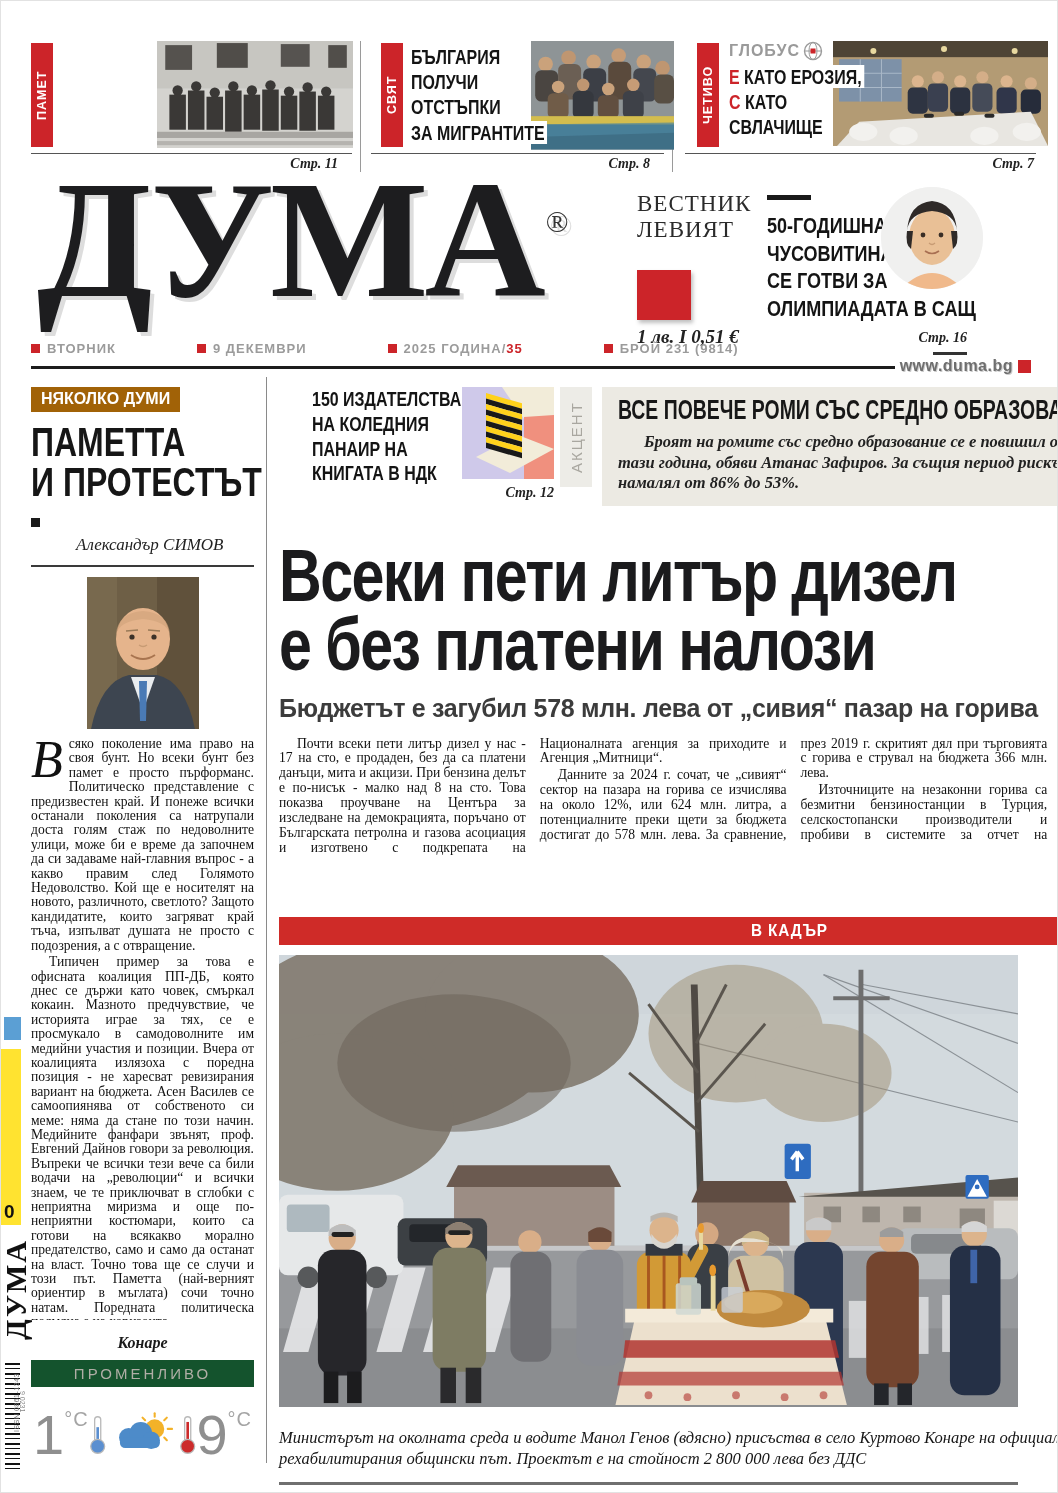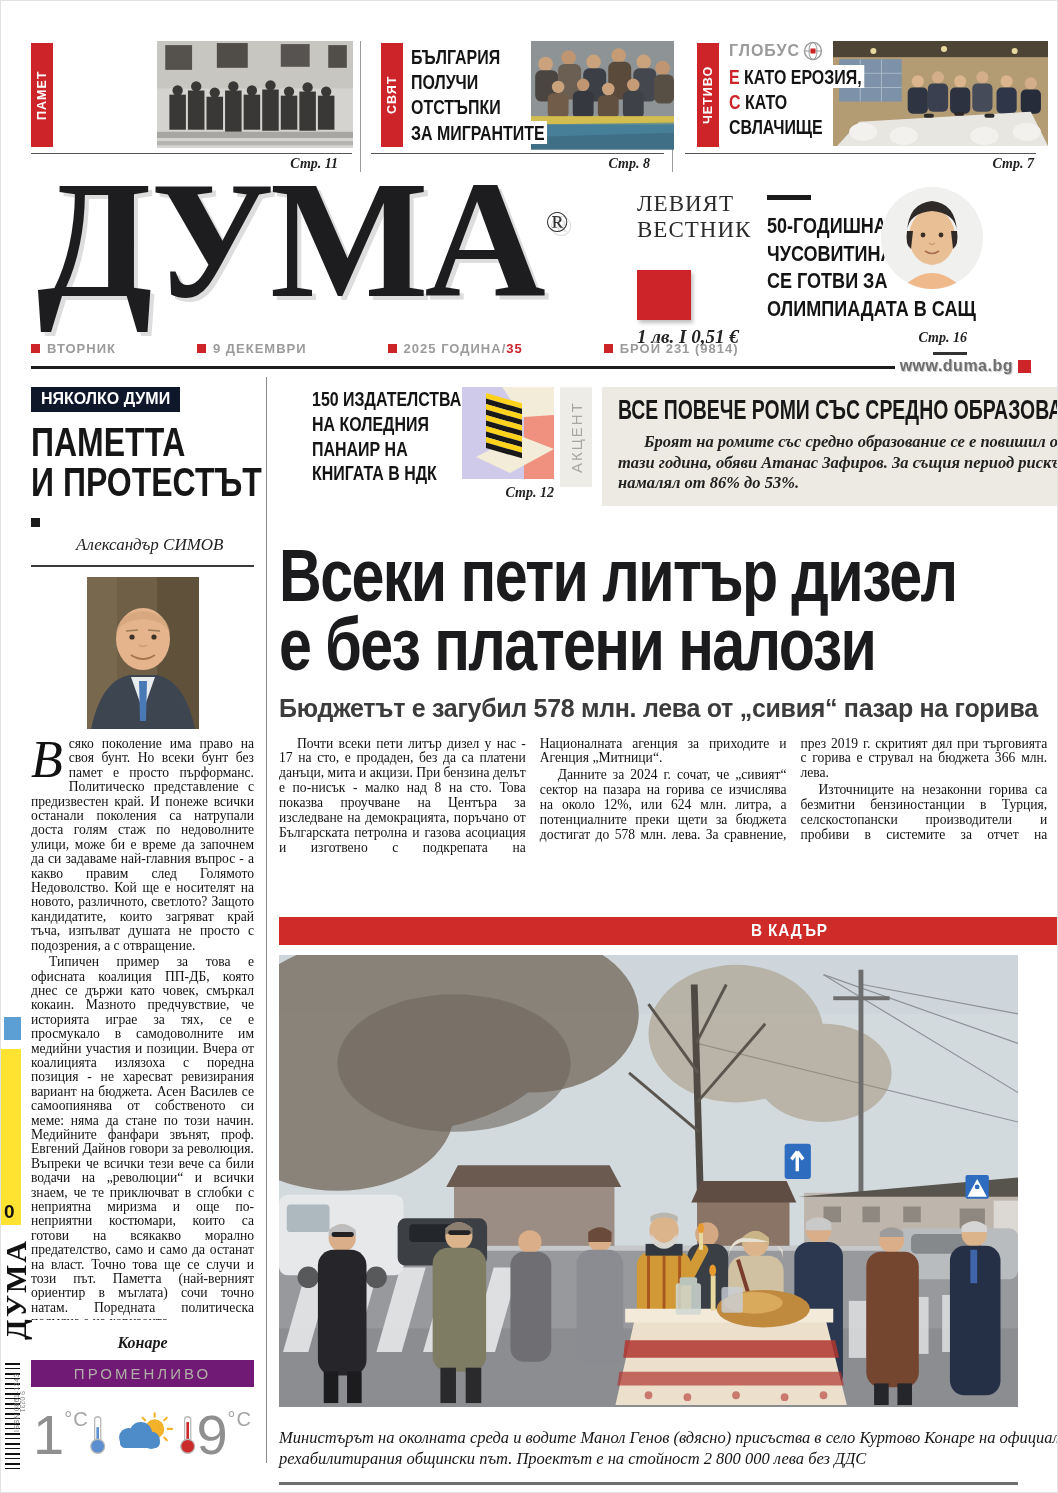--- a/index.html
+++ b/index.html
@@ -58,32 +58,32 @@
   .dl-item .acc { color:#cc2429; }
   .website { position:absolute; right:0; bottom:-9px; background:#fff; padding:0 5px; font-weight:bold; font-size:16px; color:#6e6e6e; letter-spacing:.5px; display:flex; align-items:center; gap:5px; text-shadow:1px 1px 0 #ccc; }
   .website .sq { width:13px; height:13px; background:#cc2429; }
 
   
   .content { position:absolute; left:30px; top:376px; width:1005px; display:flex; }
   .leftcol { width:236px; padding-right:12px; border-right:1px solid #8a8a8a; height:1086px; display:flex; flex-direction:column; }
   .maincol { flex:1; padding-left:12px; }
 
   
-  .kicker { display:inline-block; background:#0f172a; color:#fff; font-weight:bold; font-size:16px; padding:3px 10px 4px; margin:10px 0 10px; align-self:flex-start; }
+  .kicker { display:inline-block; background:#a16207; color:#fff; font-weight:bold; font-size:16px; padding:3px 10px 4px; margin:10px 0 10px; align-self:flex-start; }
   .op-title { font-weight:800; font-size:40px; line-height:1.0; color:#161616; }
   .op-bullet { width:9px; height:9px; background:#1a1a1a; margin:16px 0 8px; }
   .op-author { font-family:"Liberation Serif", serif; font-style:italic; font-size:17px; color:#222;margin-left:45px; }
   .op-rule { border-top:2px solid #3a3a3a; margin:10px 0 8px; }
   .op-photo { width:112px; height:152px; margin:2px auto 8px; background:#6e5f46; }
   .op-body { flex:1; overflow:hidden; font-family:"Liberation Serif", serif; font-size:13.6px; line-height:1.06; text-align:justify; color:#111; }
   .op-body p { text-indent:18px; margin-bottom:2px; }
   .op-body p.first { text-indent:0; }
   .op-body p.first::first-letter { float:left; font-size:52px; line-height:.8; font-style:italic; padding:2px 6px 0 0; }
   .wx-city { text-align:center; font-family:"Liberation Serif", serif; font-style:italic; font-weight:bold; font-size:16px; margin-top:14px; }
-  .wx-bar { background:#701a75; color:#b0aea6; text-align:center; letter-spacing:3px; font-size:15px; padding:5px 0; margin:8px 0 20px; }
+  .wx-bar { background:#14532d; color:#b0aea6; text-align:center; letter-spacing:3px; font-size:15px; padding:5px 0; margin:8px 0 20px; }
   .wx-row { display:flex; align-items:center; justify-content:space-between; padding:0 2px; }
   .wx-temp { color:#8f8f8f; font-size:56px; font-weight:300; line-height:1; font-family:"Liberation Sans", sans-serif; }
   .wx-temp .deg { font-size:20px; vertical-align:28px; letter-spacing:1px; color:#a5a5a5; }
 
   
   .accentrow { display:flex; margin-top:10px; }
   .bookteaser { width:248px; position:relative;margin-left:33px; }
   .bookteaser .lines { font-weight:bold; font-size:21px; line-height:1.18; color:#141414; }
   .bookart { position:absolute; right:6px; top:0; width:92px; height:92px; }
   .book-page { position:absolute; right:6px; top:98px; }
@@ -263,22 +263,22 @@
       </div>
       <div class="t-rule"></div>
       <div class="t-page pageref" style="padding-right:2px;">Стр. 7</div>
     </div>
   </header>
 
   <section class="masthead">
     <div class="logo"><span>ДУМА</span><sup>®</sup></div>
     <div class="mh-right">
       <div class="tagline">
+        <div>ВЕСТНИК</div>
         <div>ЛЕВИЯТ</div>
-        <div>ВЕСТНИК</div>
       </div>
       <div class="redsq-big"></div>
       <div class="price">1 лв. I 0,51 €</div>
       <div class="mh-teaser">
         <div class="minibar"></div>
         <div class="lines">
           <span class="cx" style="transform:scaleX(.82);">50-ГОДИШНАТА</span><br>
           <span class="cx" style="transform:scaleX(.82);">ЧУСОВИТИНА</span><br>
           <span class="cx" style="transform:scaleX(.82);">СЕ ГОТВИ ЗА</span><br>
           <span class="cx" style="transform:scaleX(.82);">ОЛИМПИАДАТА В САЩ</span>

